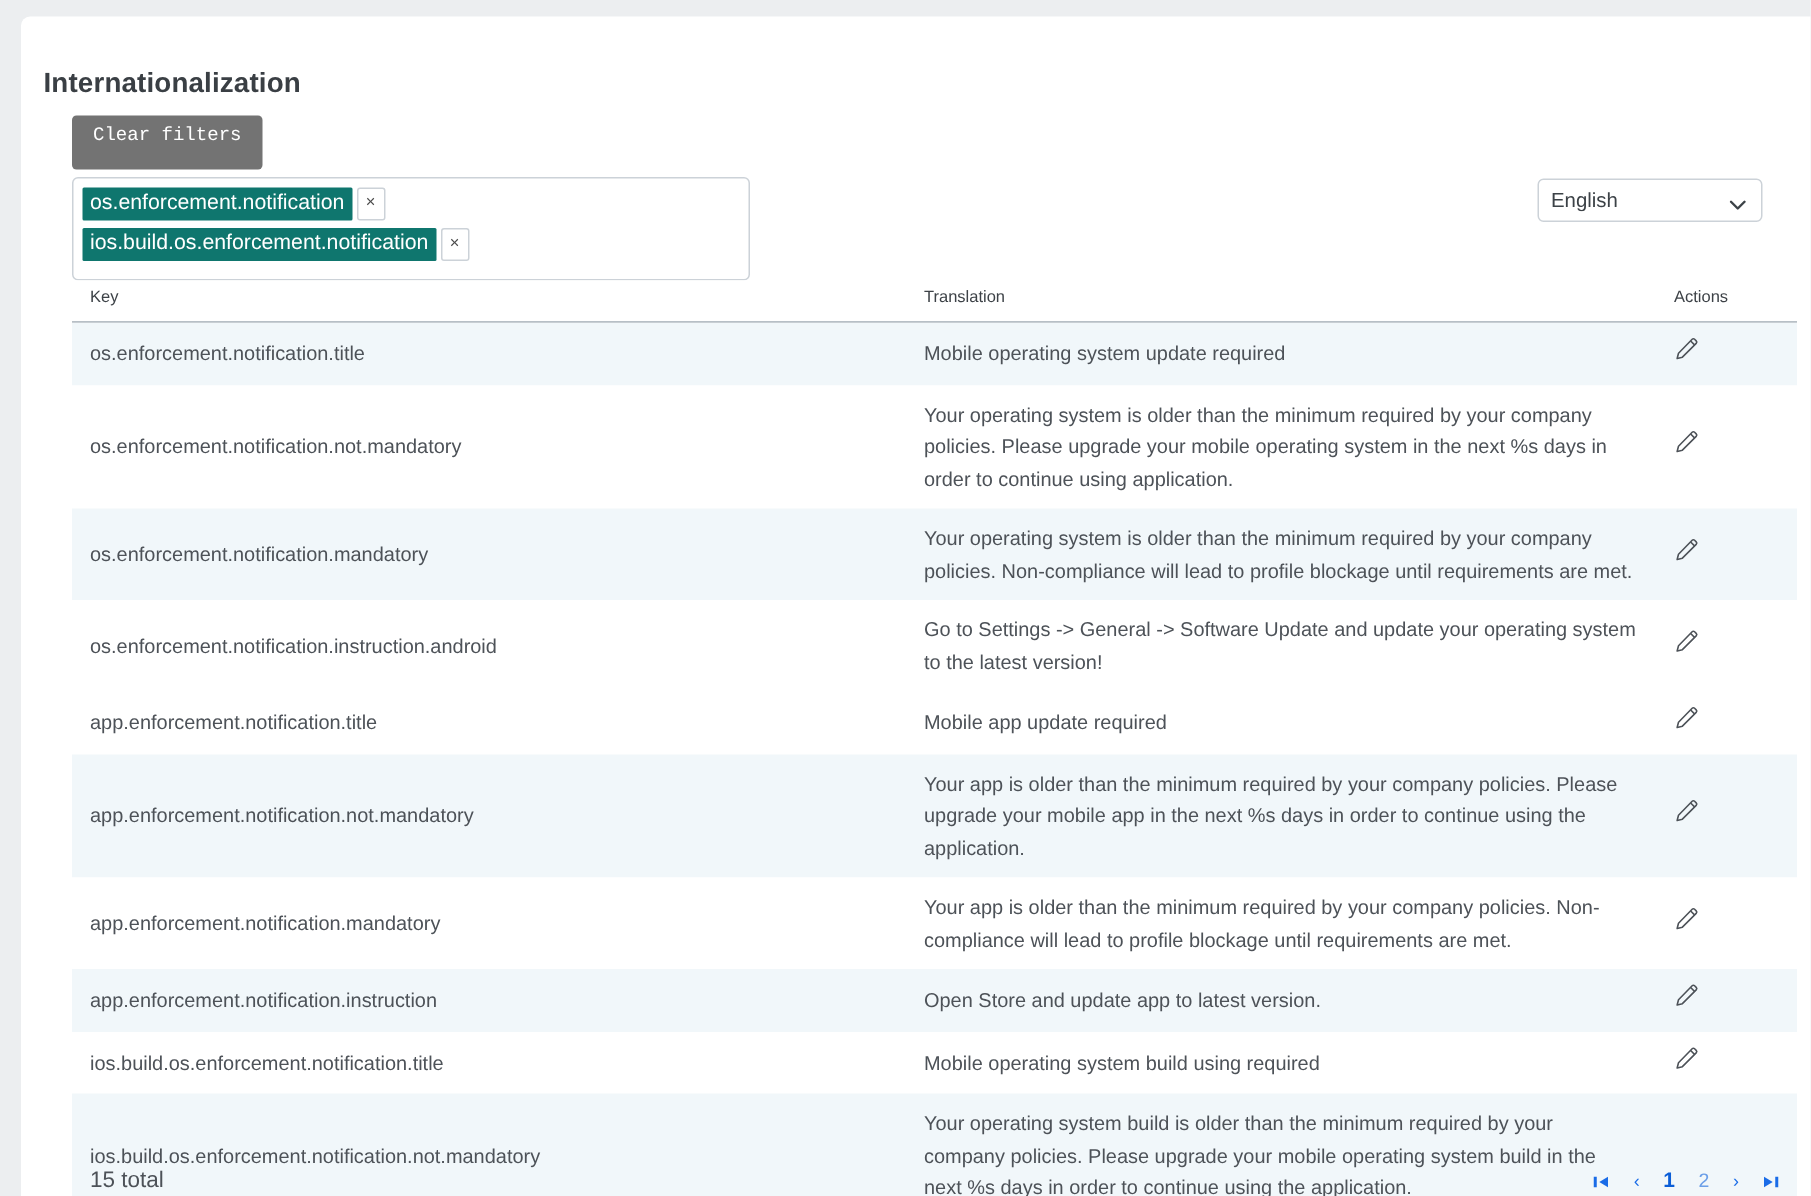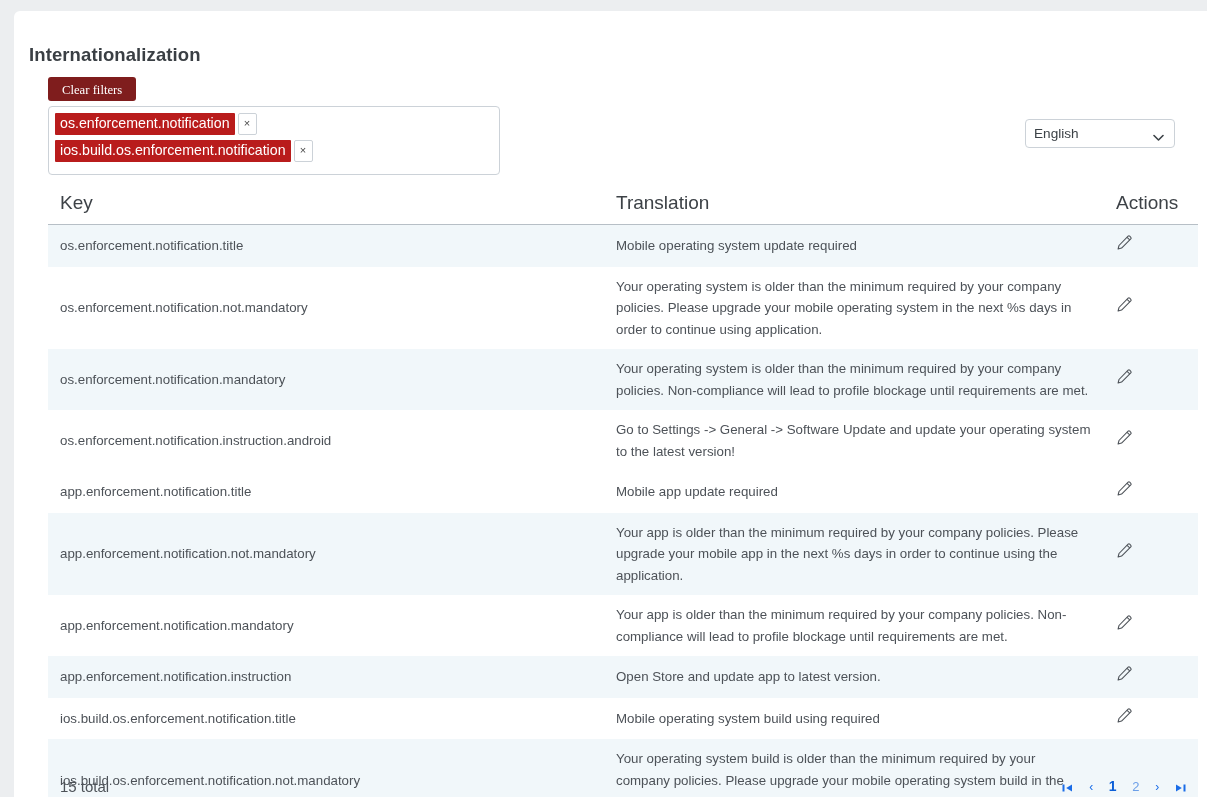--- a/index.html
+++ b/index.html
@@ -42,48 +42,48 @@
   
   .filter-area {
     position: absolute;
     left: 34px;
     top: 66px;
     width: 486px;
   }
 
   .clear-filters-btn {
     display: inline-block;
-    background: #7f1d1d;
+    background: #737373;
     color: #ffffff;
     border: none;
     border-radius: 3px;
     font-size: 12.7px;
-    font-family: Liberation Serif, serif;
-    padding: 7px 14px 4px 14px;
+    font-family: Liberation Mono, monospace;
+    padding: 7px 14px 16px 14px;
     cursor: pointer;
     line-height: 1;
   }
 
   .multiselect {
     position: relative;
     margin-top: 5px;
     width: 452px;
     height: 69px;
     border: 1px solid #ccd2d8;
     border-radius: 4px;
     background: #ffffff;
     overflow: hidden;
     padding: 6px 6px 0 6px;
   }
 
   .tag-row { margin-bottom: 5px; white-space: nowrap; height: 22px; }
 
   .tag {
     display: inline-block;
-    background: #b91c1c;
+    background: #0f766e;
     color: #ffffff;
     font-size: 14.2px;
     line-height: 21px;
     padding: 0 5px 1px 5px;
     vertical-align: middle;
     border-radius: 1px;
   }
   .tag-remove {
     display: inline-block;
     vertical-align: middle;
@@ -141,21 +141,21 @@
     background: #ffffff;
   }
   table.i18n-table {
     width: 100%;
     border-collapse: collapse;
     table-layout: fixed;
   }
   table.i18n-table th {
     text-align: left;
     font-weight: normal;
-    font-size: 19px;
+    font-size: 11px;
     color: #3d4247;
     padding: 5px 12px 10px 12px;
     border-bottom: 1px solid #b7bfc6;
     background: #ffffff;
   }
   table.i18n-table td {
     font-size: 13.3px;
     color: #4d5258;
     padding: 9px 12px 9px 12px;
     vertical-align: middle;

